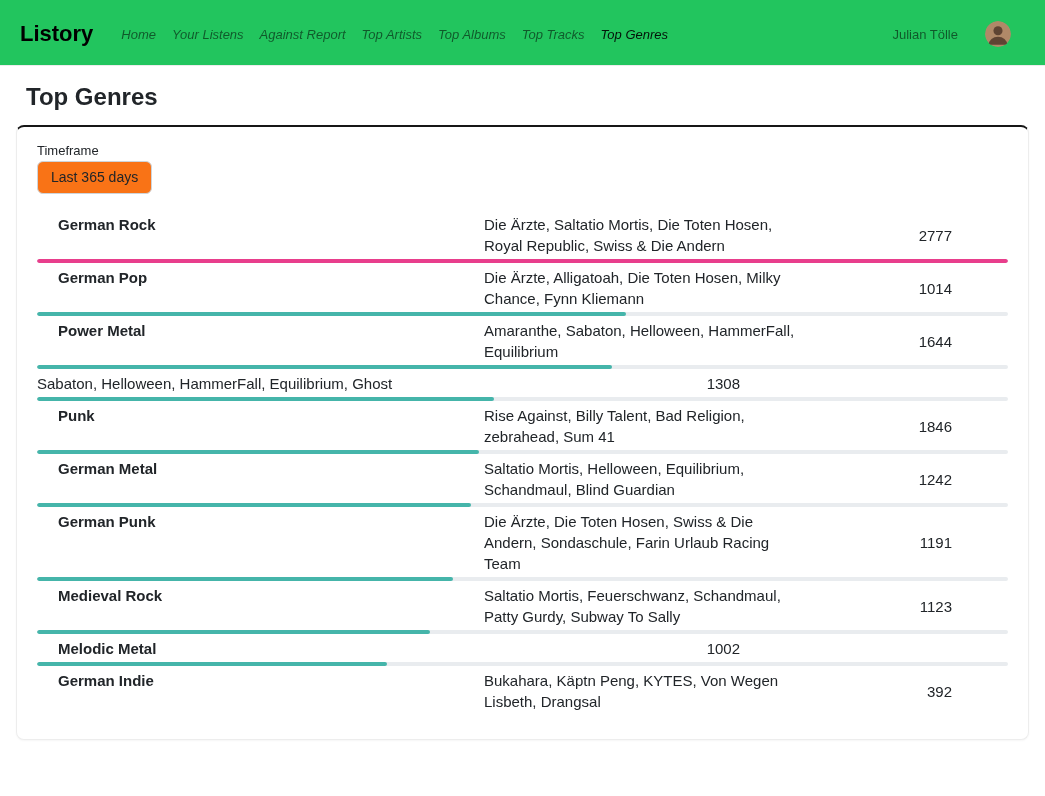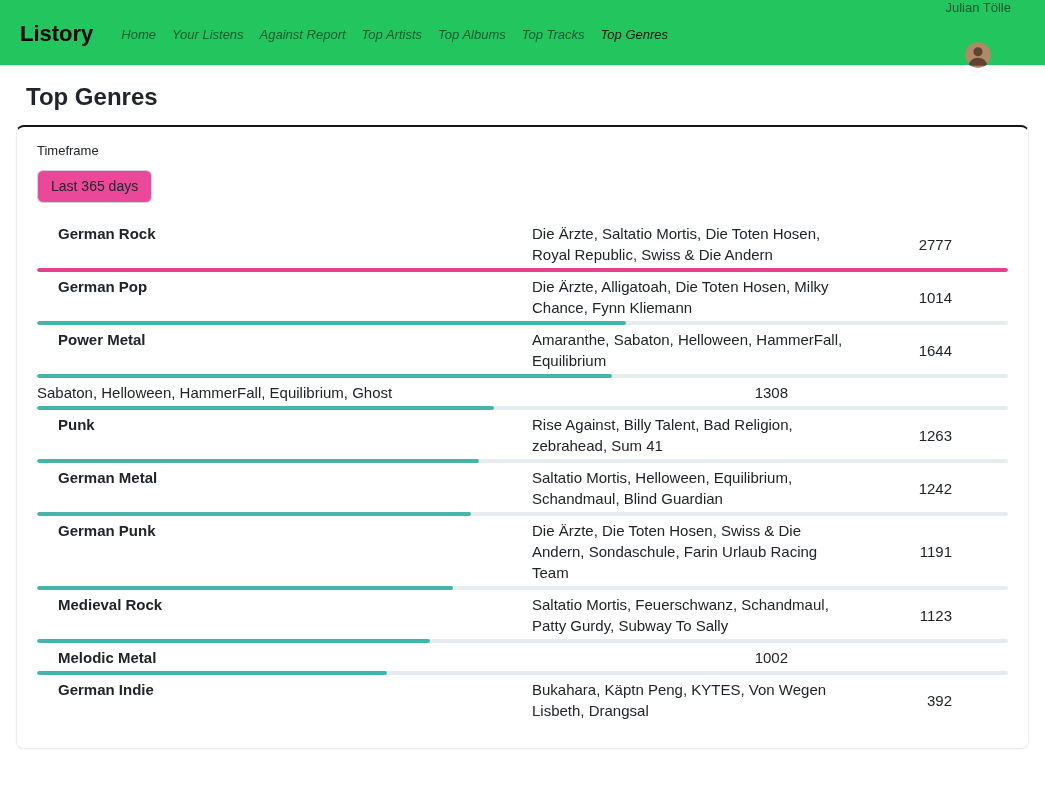--- a/index.html
+++ b/index.html
@@ -21,57 +21,56 @@
   .brand {
     font-size:22px; font-weight:700; color:#000;
     margin-right:20px; text-decoration:none; cursor:pointer;
   }
   .nav-links { display:flex; align-items:flex-start; flex:1 1 auto; list-style:none;font-style:italic; }
   .nav-link {
     font-size:13px; color:rgba(0,0,0,.55);
     text-decoration:none; padding:8px 8px; cursor:pointer; white-space:nowrap;
   }
   .nav-link.active { color:rgba(0,0,0,.9); }
-  .user-menu { display:flex; align-items:center; gap:27px; cursor:pointer;flex-direction:column; }
+  .user-menu { display:flex; align-items:center; gap:27px; cursor:pointer; }
   .user-name { font-size:13px; color:rgba(0,0,0,.55); white-space:nowrap; }
   .avatar { width:26px; height:26px; border-radius:50%; overflow:hidden; display:block; }
 
   
   .main { padding:0 16px; }
   .page-title {
     font-size:24px; font-weight:600; color:#212529;
     margin:17px 0 14px 10px;
   }
 
   .card {
     background:#fff;
     border:1px solid #ededed;
     border-top:2px solid #161616;
     border-radius:8px;
     box-shadow:0 1px 2px rgba(0,0,0,.04);
   }
   .card-body { padding:16px 20px 20px; }
 
-  .tf-label { font-size:13px; color:#212529; margin-bottom:12px; }
+  .tf-label { font-size:13px; color:#212529; margin-bottom:3px; }
   .tf-button {
     display:inline-block;
     font-family:inherit; font-size:14px; color:#212529;
-    background:#ec4899; border:1px solid #ced4da; border-radius:6px;
+    background:#f97316; border:1px solid #ced4da; border-radius:6px;
     padding:7px 13px; cursor:pointer; line-height:17px;
   }
 
   
   .genre-table { margin-top:16px; }
   .genre-row {
     position:relative;
     display:grid;
     grid-template-columns:447px 312px 1fr;
     align-items:start;
     padding:4px 0 7px;
-    gap:48px;
   }
   .genre-row .gname {
     font-size:15px; font-weight:700; line-height:21px;
     padding-left:21px; color:#212529;
   }
   .genre-row .gartists { font-size:15px; line-height:21px; color:#212529; }
   .genre-row .gcount {
     align-self:center; text-align:right; padding-right:56px;
     font-size:15px; color:#212529;
   }
@@ -149,21 +148,21 @@
     <div class="gartists">Sabaton, Helloween, HammerFall, Equilibrium, Ghost</div>
     <div class="gcount">1308</div>
     <div class="bar-track">
       <div class="bar-fill" style="width: 47.1012%; background: rgb(69, 181, 170);"></div>
     </div>
   </div>
 
   <div class="genre-row">
     <div class="gname">Punk</div>
     <div class="gartists">Rise Against, Billy Talent, Bad Religion, zebrahead, Sum 41</div>
-    <div class="gcount">1263</div>
+    <div class="gcount">1846</div>
     <div class="bar-track">
       <div class="bar-fill" style="width: 45.4807%; background: rgb(69, 181, 170);"></div>
     </div>
   </div>
 
   <div class="genre-row">
     <div class="gname">German Metal</div>
     <div class="gartists">Saltatio Mortis, Helloween, Equilibrium, Schandmaul, Blind Guardian</div>
     <div class="gcount">1242</div>
     <div class="bar-track">

